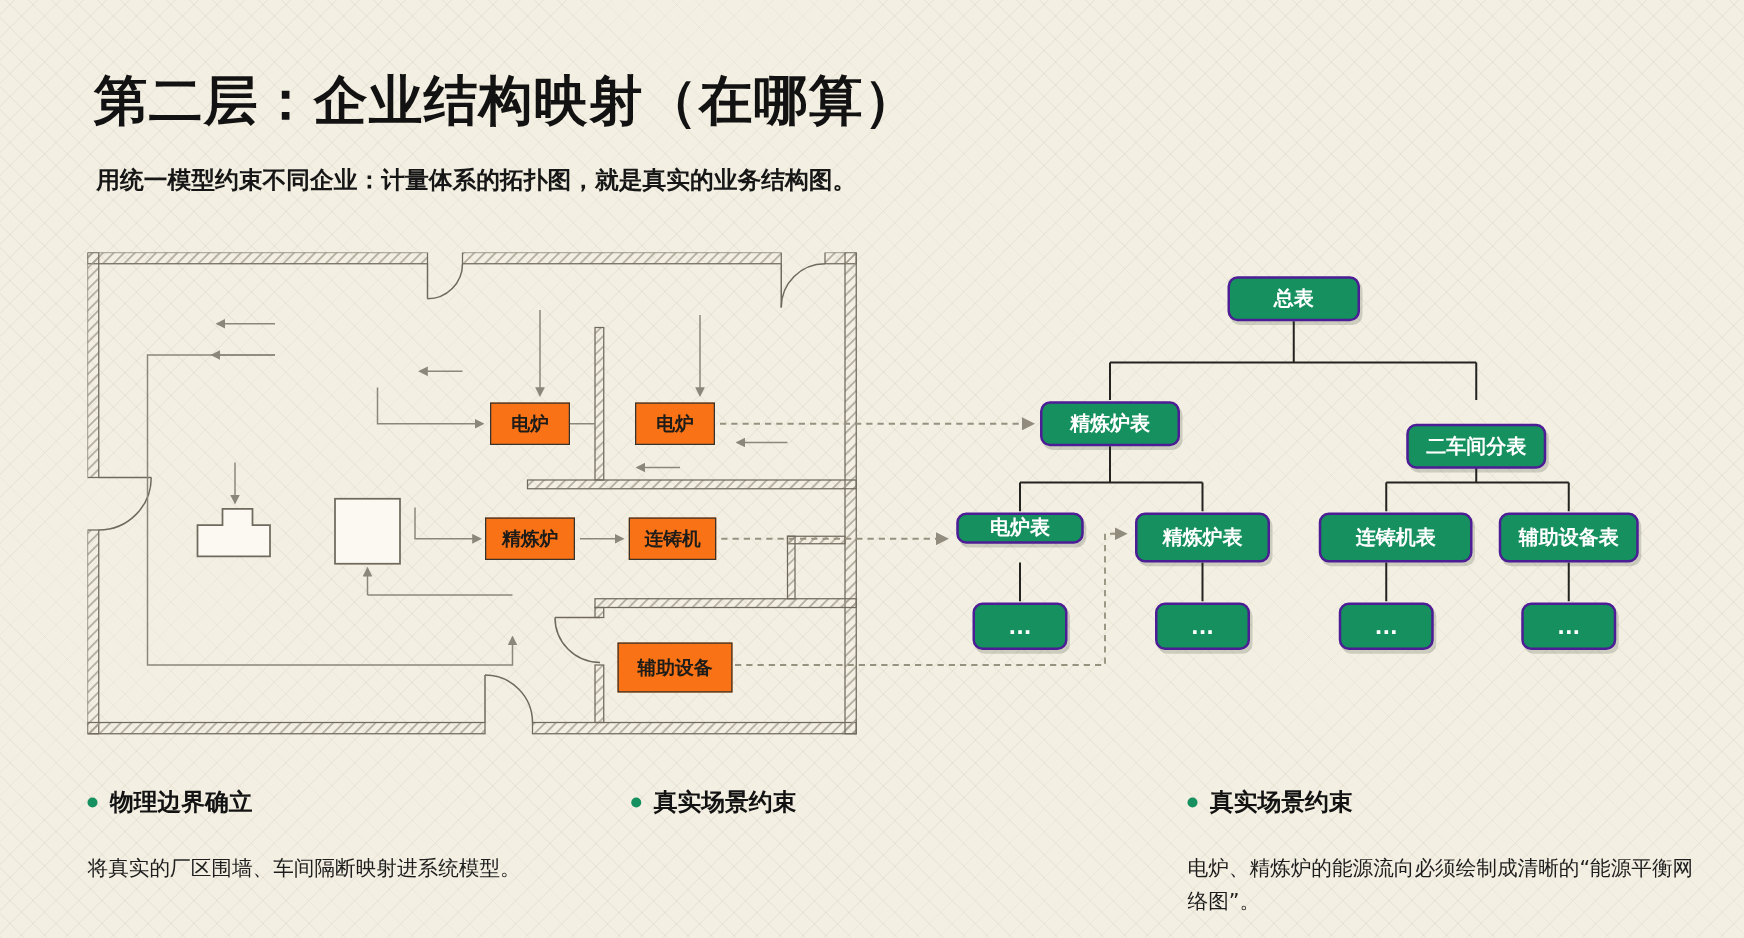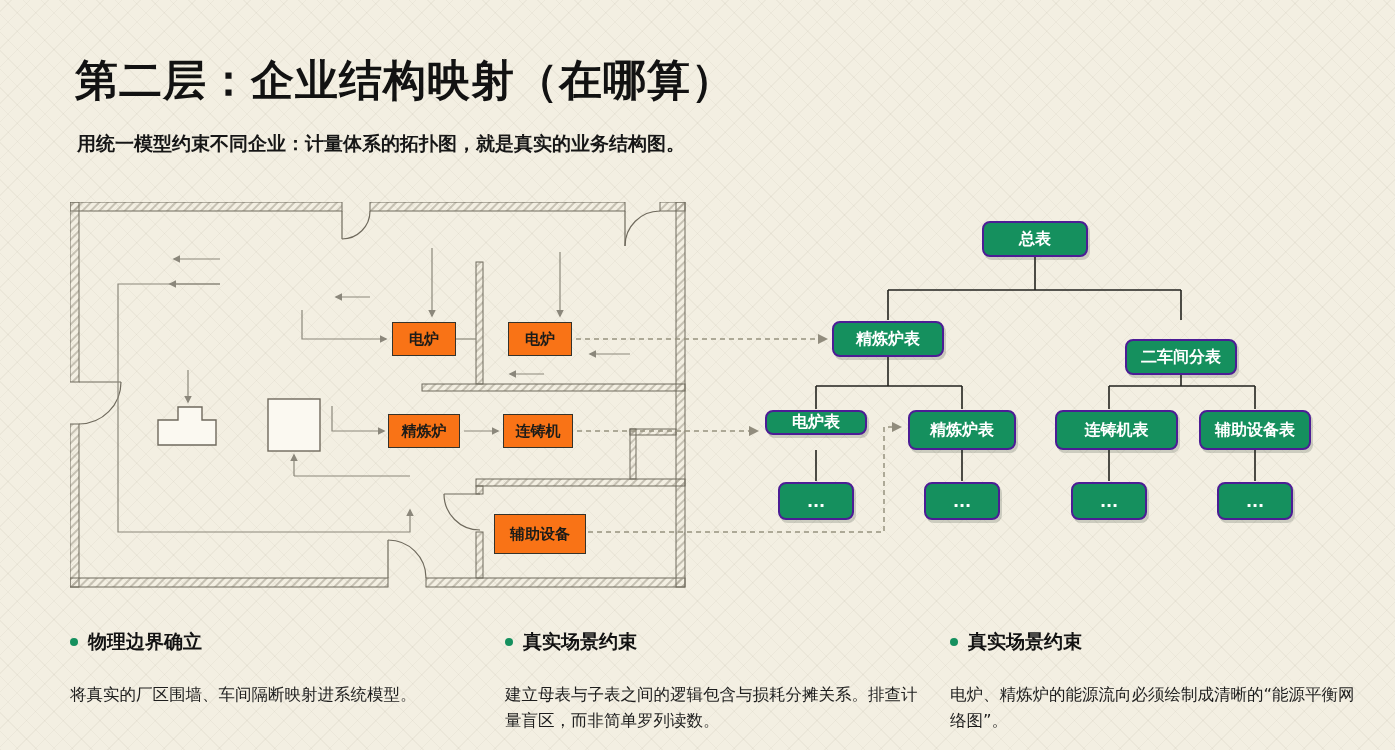--- a/index.html
+++ b/index.html
@@ -151,21 +151,20 @@
     <span>物理边界确立</span>
   </div>
   <div class="bullet-body">将真实的厂区围墙、车间隔断映射进系统模型。</div>
 </div>
 
 <div class="bullet-sec" style="left:505px;top:629px;width:420px">
   <div class="bullet-head">
     <span class="dot"></span>
     <span>真实场景约束</span>
   </div>
-  <div class="bullet-body">建立母表与子表之间的逻辑包含与损耗分摊关系。排查计量盲区，而非简单罗列读数。</div>
 </div>
 
 <div class="bullet-sec" style="left:950px;top:629px;width:420px">
   <div class="bullet-head">
     <span class="dot"></span>
     <span>真实场景约束</span>
   </div>
   <div class="bullet-body">电炉、精炼炉的能源流向必须绘制成清晰的“能源平衡网络图”。</div>
 </div>
 

